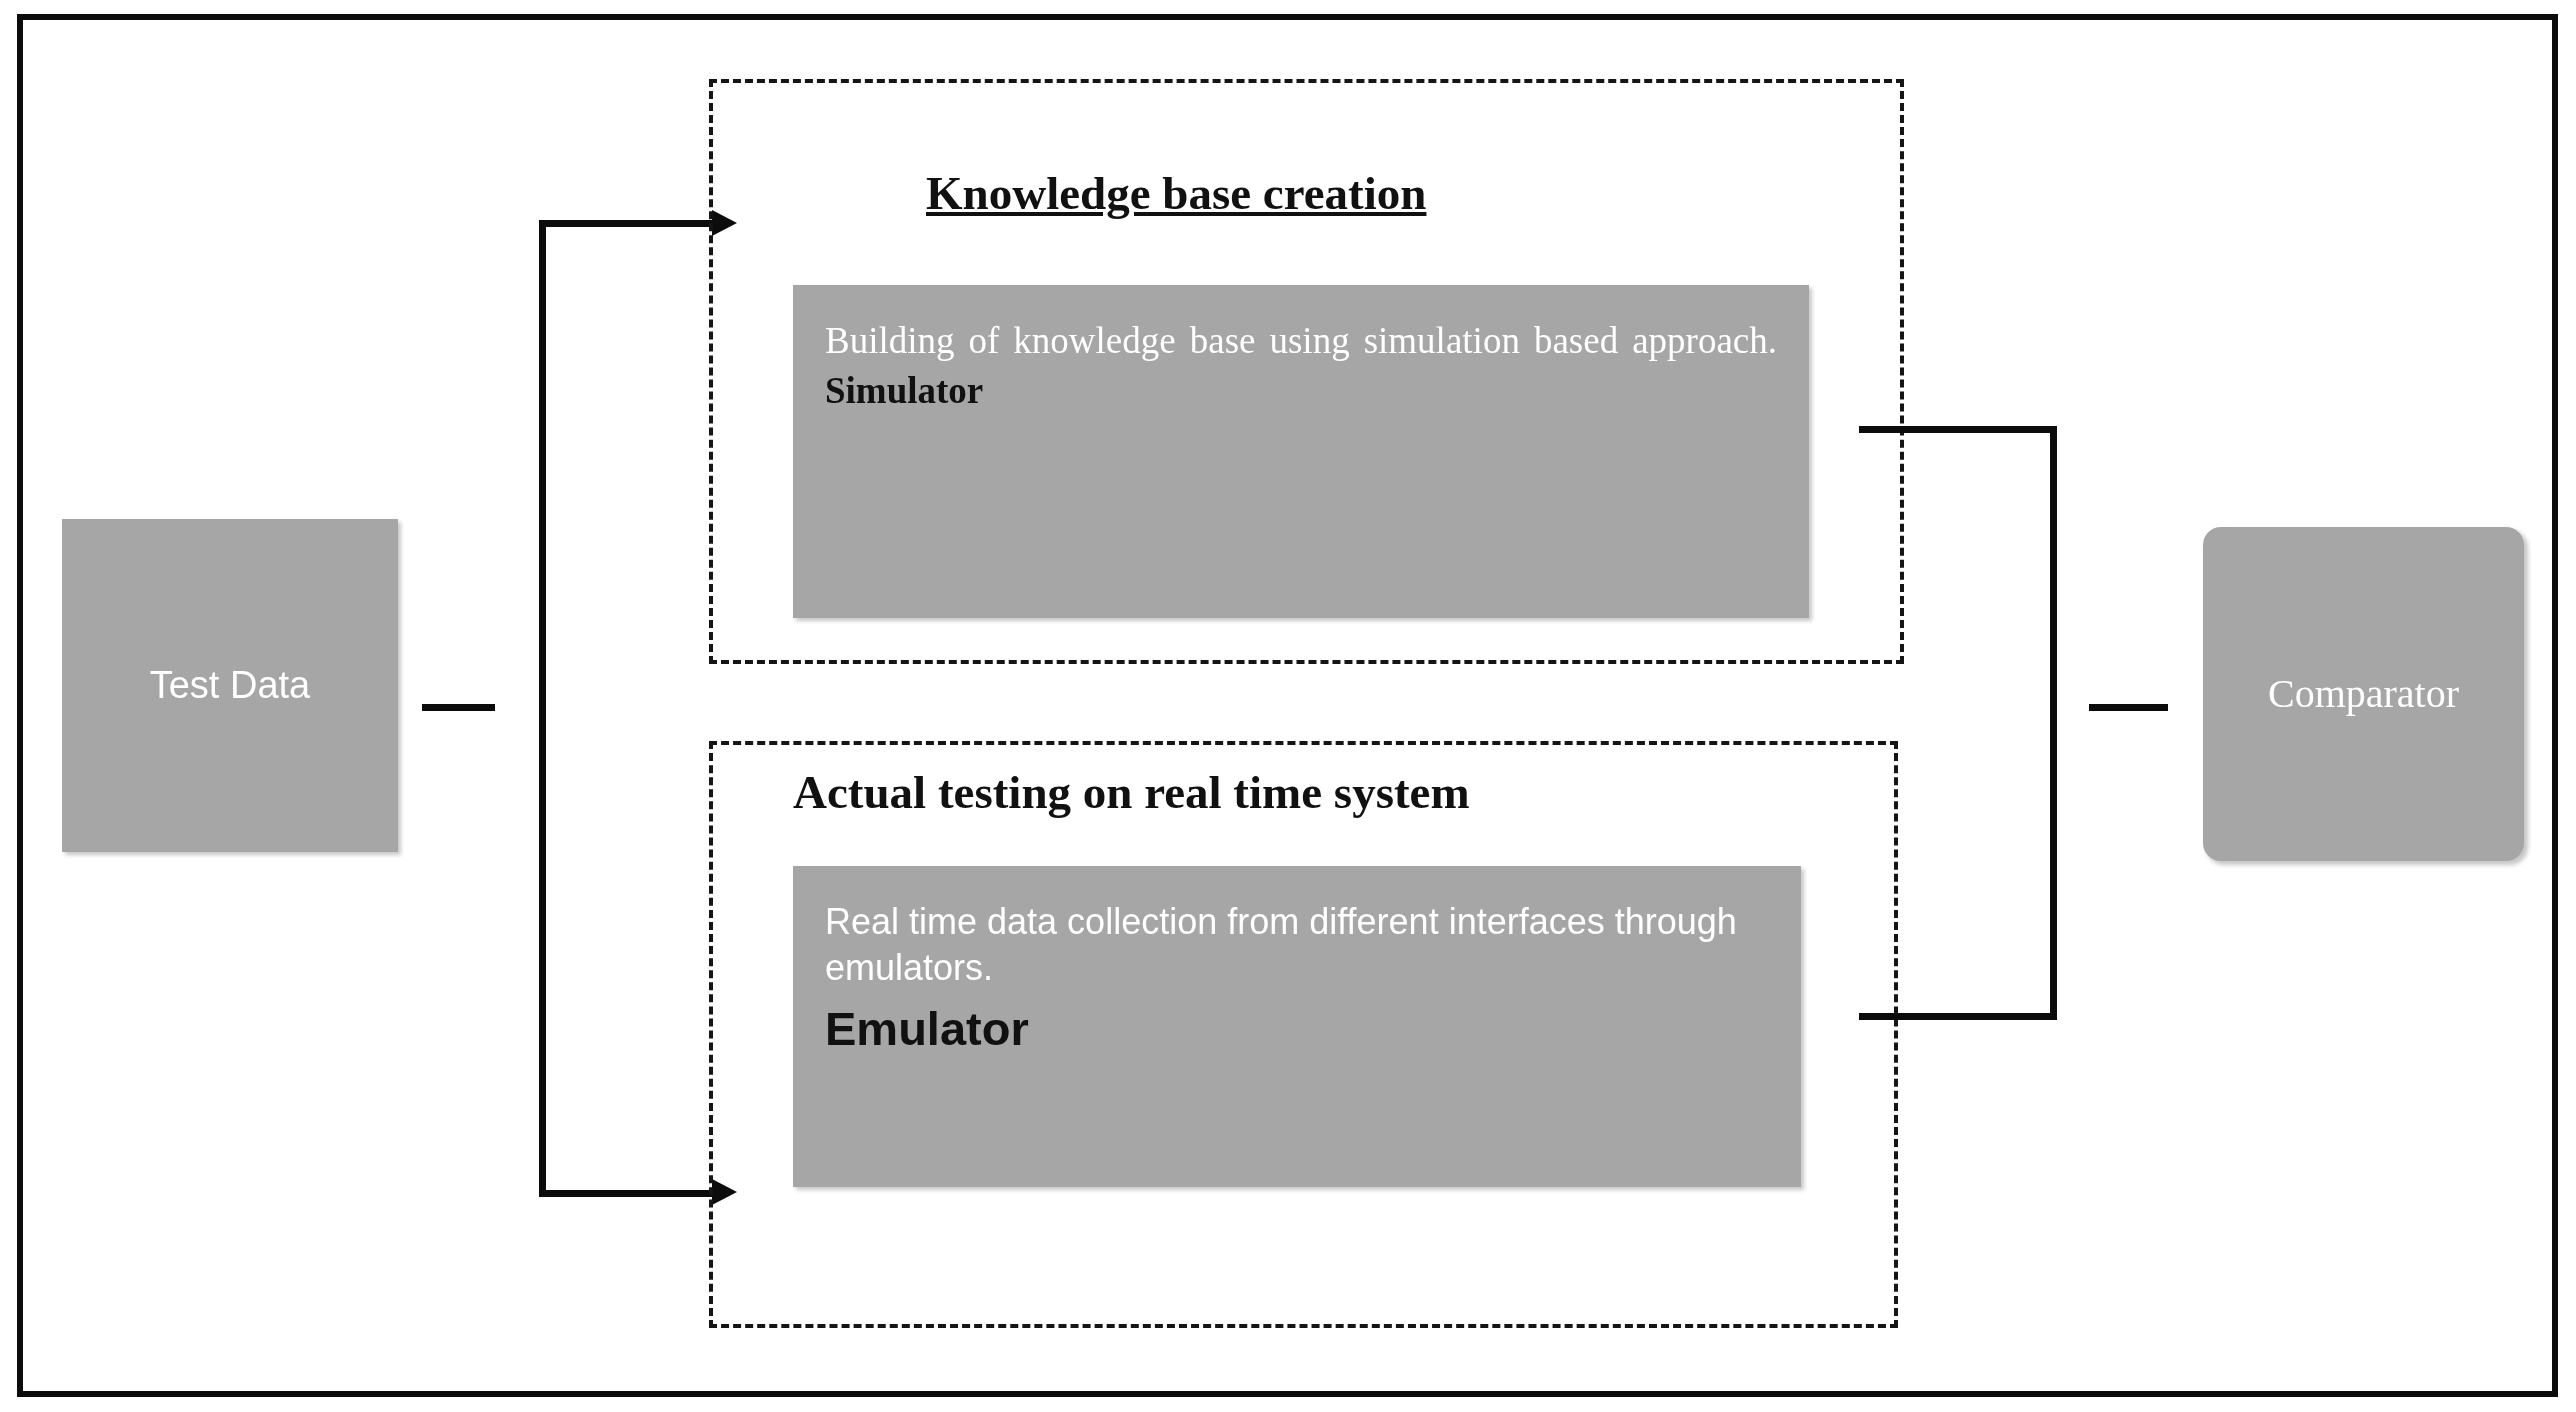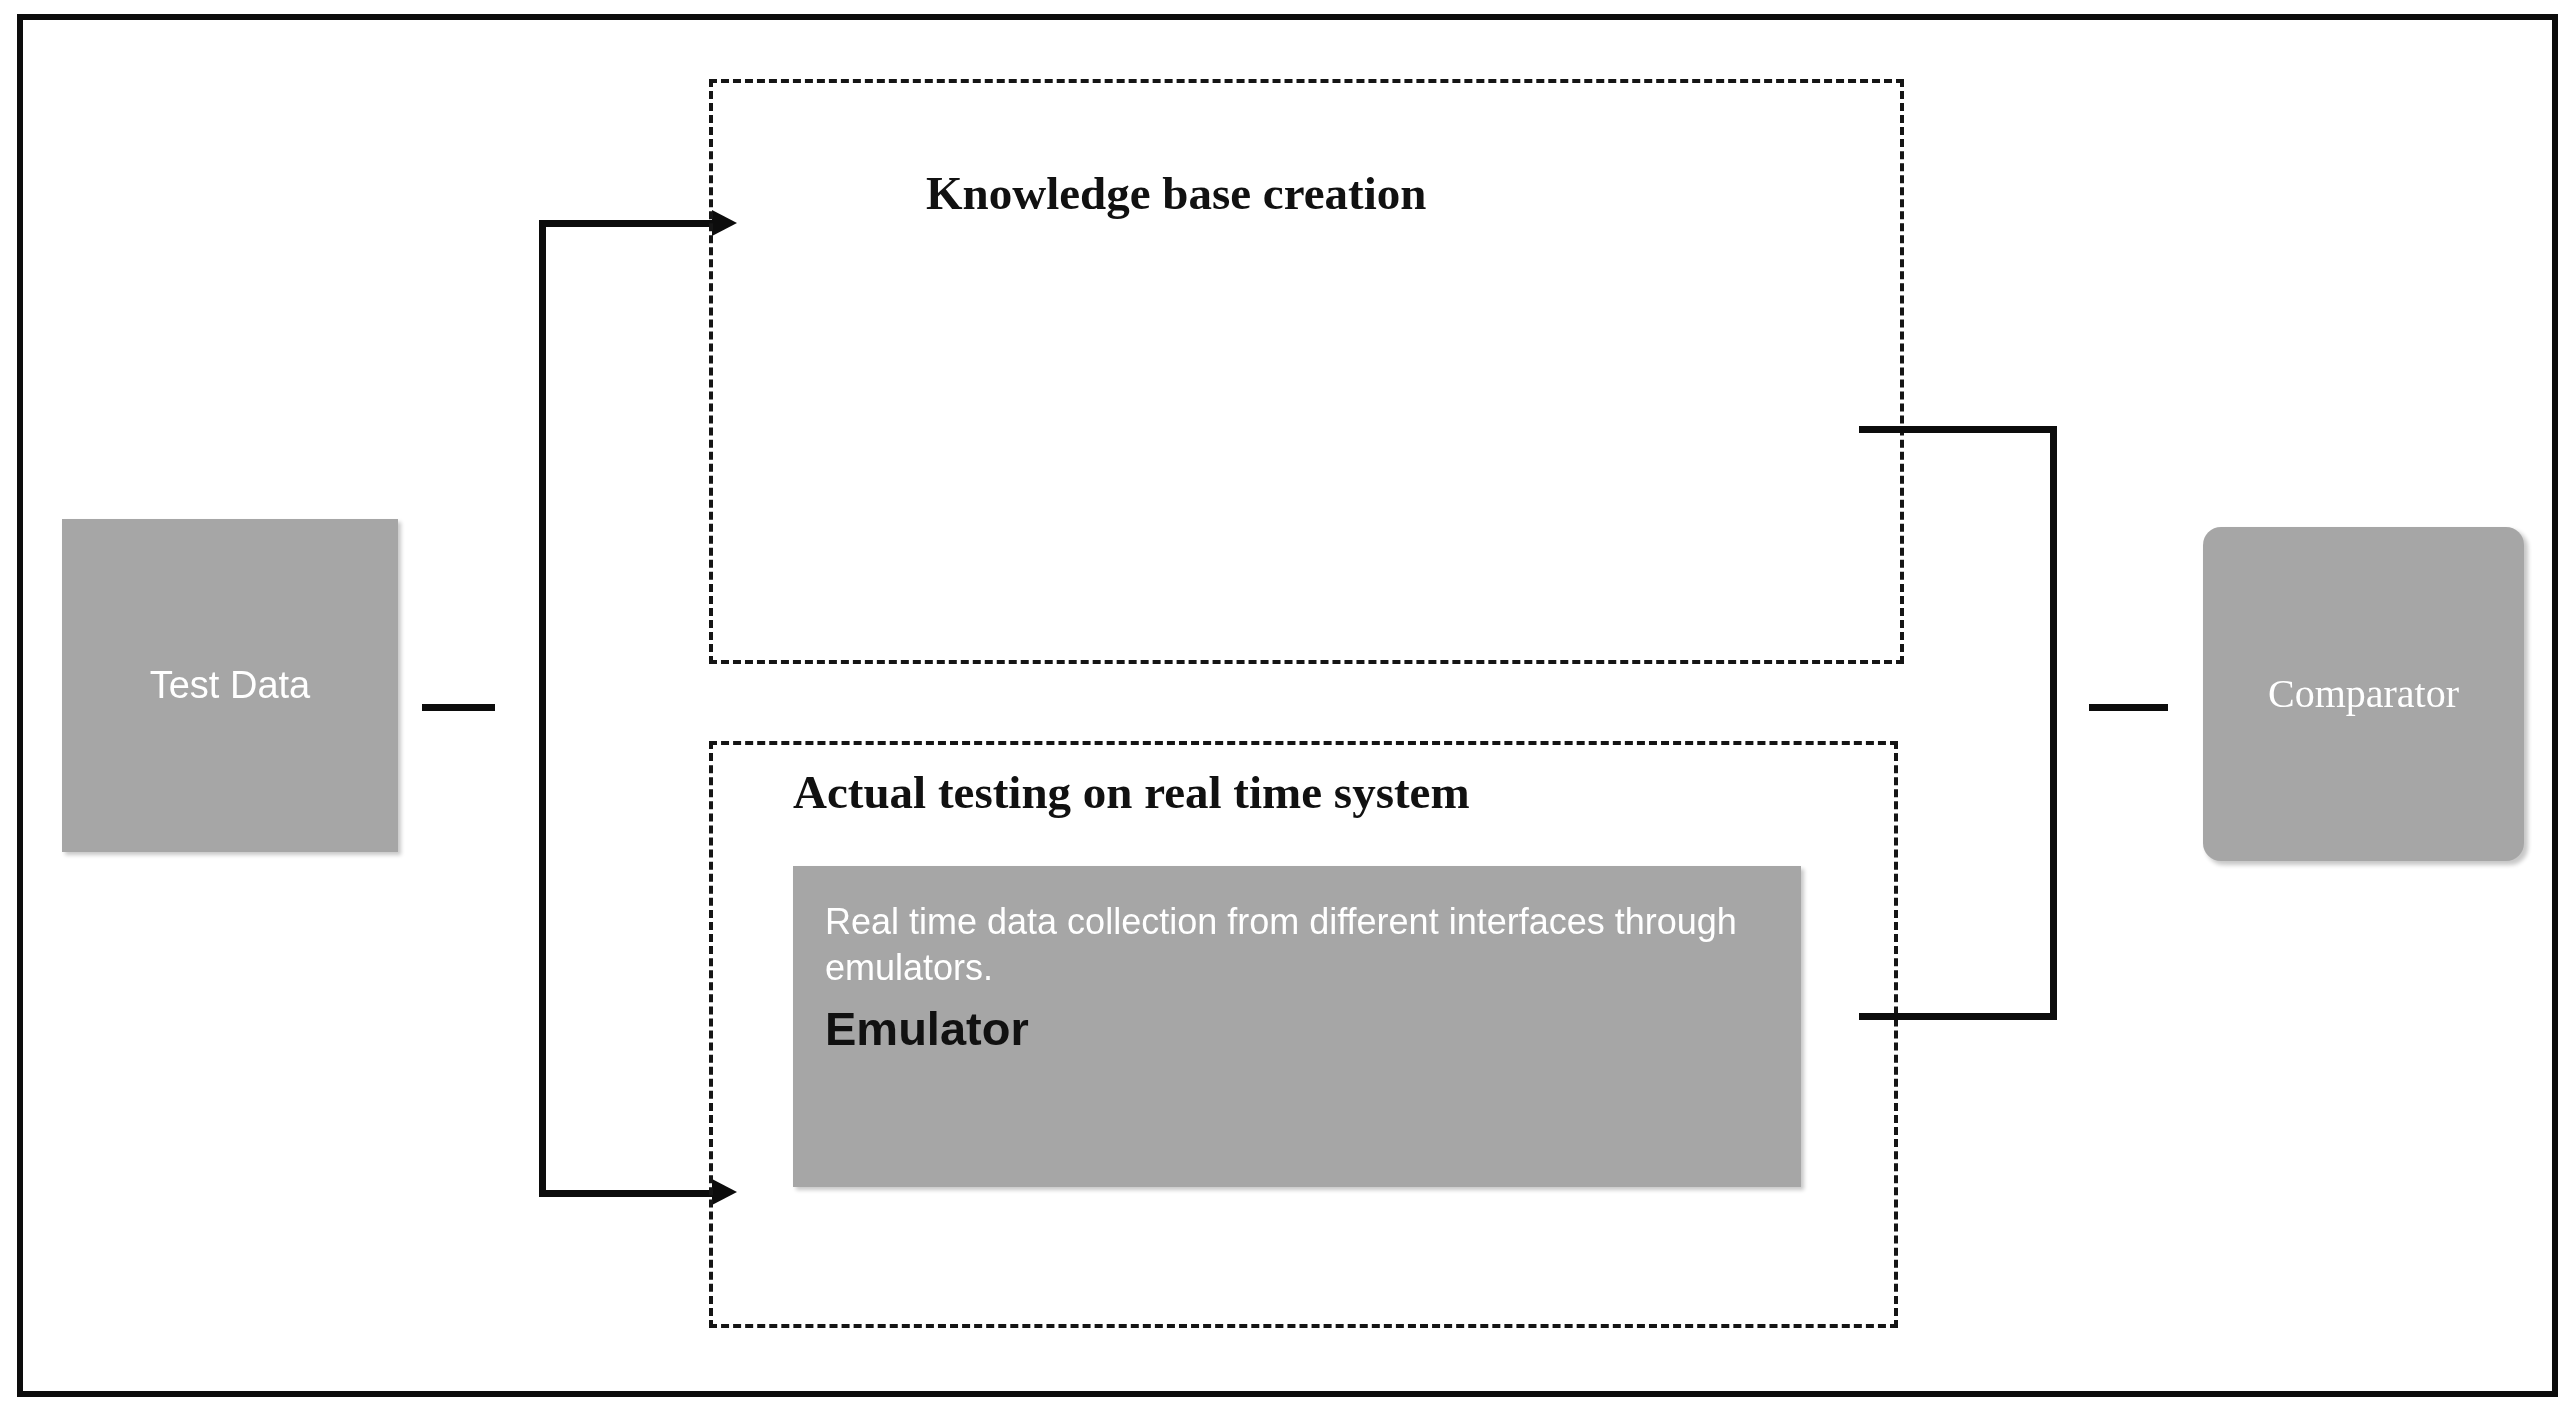--- a/index.html
+++ b/index.html
@@ -97,20 +97,21 @@
     position: absolute;
     font-family: "Liberation Serif", serif;
     font-weight: bold;
     color: #111111;
     white-space: nowrap;
   }
   #title-knowledge {
     left: 926px;
     top: 166px;
     font-size: 47px;
+    text-decoration: underline;
   }
   #title-actual {
     left: 793px;
     top: 765px;
     font-size: 47px;
   }
 
   
   .desc-box {
     padding: 33px 32px 0 32px;
@@ -247,20 +248,24 @@
   <div class="conn conn-v" id="split-left-v"></div>
   <div class="conn conn-h" id="split-left-h-top"></div>
   <div class="conn conn-h" id="split-left-h-bottom"></div>
   <div class="arrowhead-right" id="arrow-top"></div>
   <div class="arrowhead-right" id="arrow-bottom"></div>
 
   <div class="dashed-group" id="group-knowledge"></div>
 
   <div class="group-title" id="title-knowledge">Knowledge base creation</div>
 
+  <div class="gray-box desc-box" id="desc-knowledge">
+    <p class="desc-main">Building of knowledge base using simulation based approach.</p>
+    <p class="desc-sub">Simulator</p>
+  </div>
 
   <div class="dashed-group" id="group-actual"></div>
 
   <div class="group-title" id="title-actual">Actual testing on real time system</div>
 
   <div class="gray-box desc-box" id="desc-actual">
     <p class="desc-main">Real time data collection from different interfaces through emulators.</p>
     <p class="desc-sub">Emulator</p>
   </div>
 

